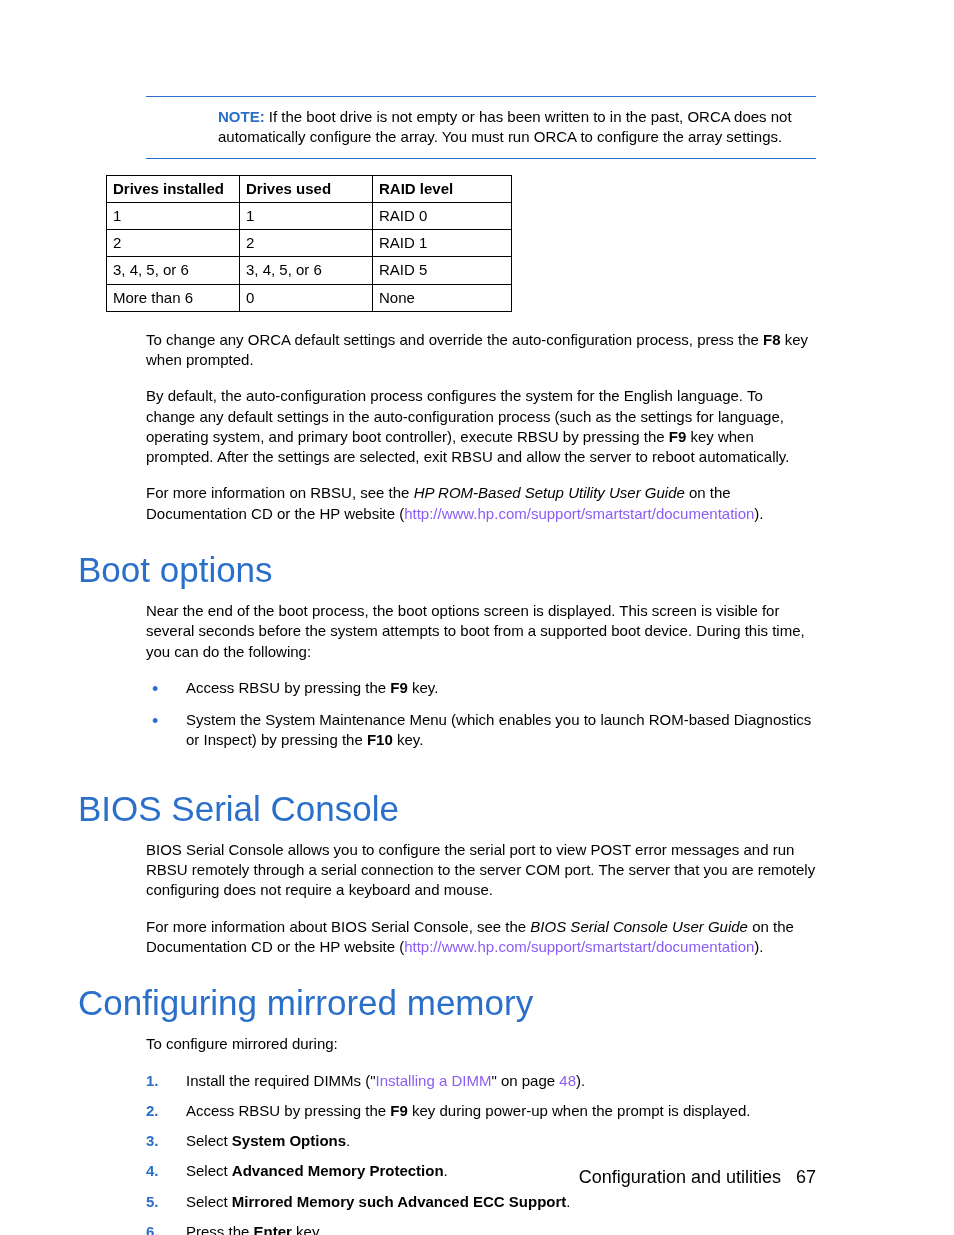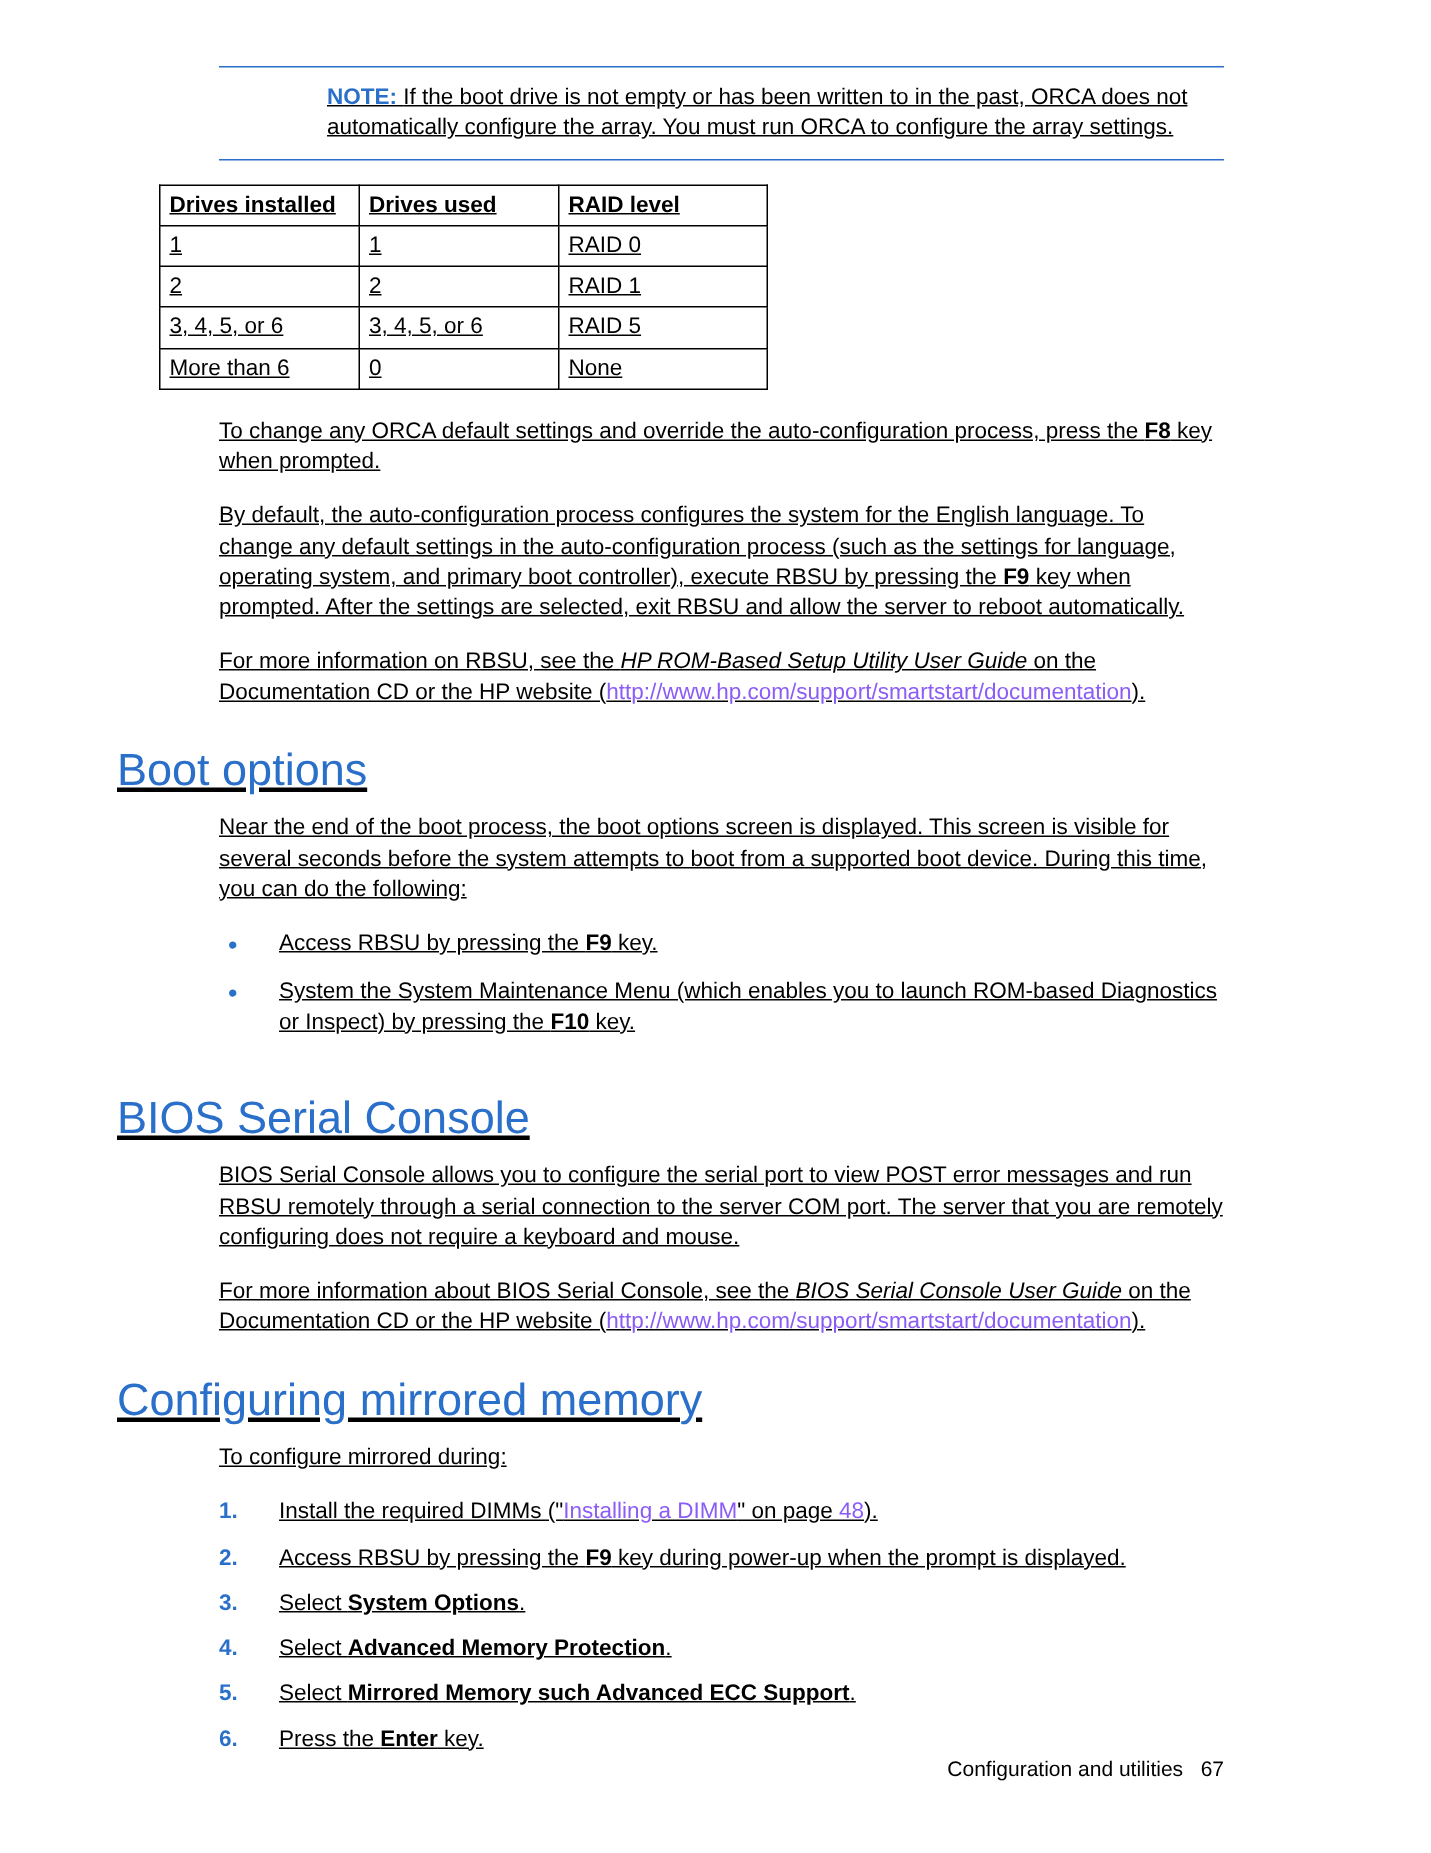--- a/index.html
+++ b/index.html
@@ -11,23 +11,22 @@
     background: #fff;
     font-family: "Futura", "Century Gothic", "Trebuchet MS", Arial, sans-serif;
     font-size: 15px;
     color: #000;
     line-height: 1.35;
   }
   .page {
     box-sizing: border-box;
     width: 894px;
     height: 1235px;
-    padding: 44px 78px 0 78px;
+    padding: 96px 78px 0 78px;
     position: relative;
-    text-decoration: underline;
   }
   .note-box {
     border-top: 1px solid #2a6fc9;
     border-bottom: 1px solid #2a6fc9;
     margin-left: 68px;
     padding: 10px 12px 10px 72px;
     margin-bottom: 16px;
   }
   .note-label {
     color: #2a6fc9;
@@ -57,21 +56,21 @@
   .bold { font-weight: bold; }
   .italic { font-style: italic; }
   a.link, span.link {
     color: #8b5cf6;
     text-decoration: none;
   }
   h2.sec {
     font-family: "Futura", "Century Gothic", "Trebuchet MS", Arial, sans-serif;
     font-weight: normal;
     color: #2a6fc9;
-    font-size: 30px;
+    font-size: 35px;
     margin: 22px 0 8px 0;
   }
   ul.bullets {
     list-style: none;
     margin: 0 0 12px 68px;
     padding: 0;
   }
   ul.bullets > li {
     position: relative;
     padding: 0 0 12px 40px;
@@ -100,21 +99,21 @@
     position: absolute;
     left: 0;
     top: 0;
     color: #2a6fc9;
     font-weight: bold;
   }
   .footer {
     position: absolute;
     bottom: 46px;
     right: 78px;
-    font-size: 14px;
+    font-size: 18px;
   }
 </style>
 </head>
 <body>
 
 <div class="page">
 
   <div class="note-box">
     <span class="note-label">NOTE:</span>
     <span>If the boot drive is not empty or has been written to in the past, ORCA does not automatically configure the array. You must run ORCA to configure the array settings.</span>

